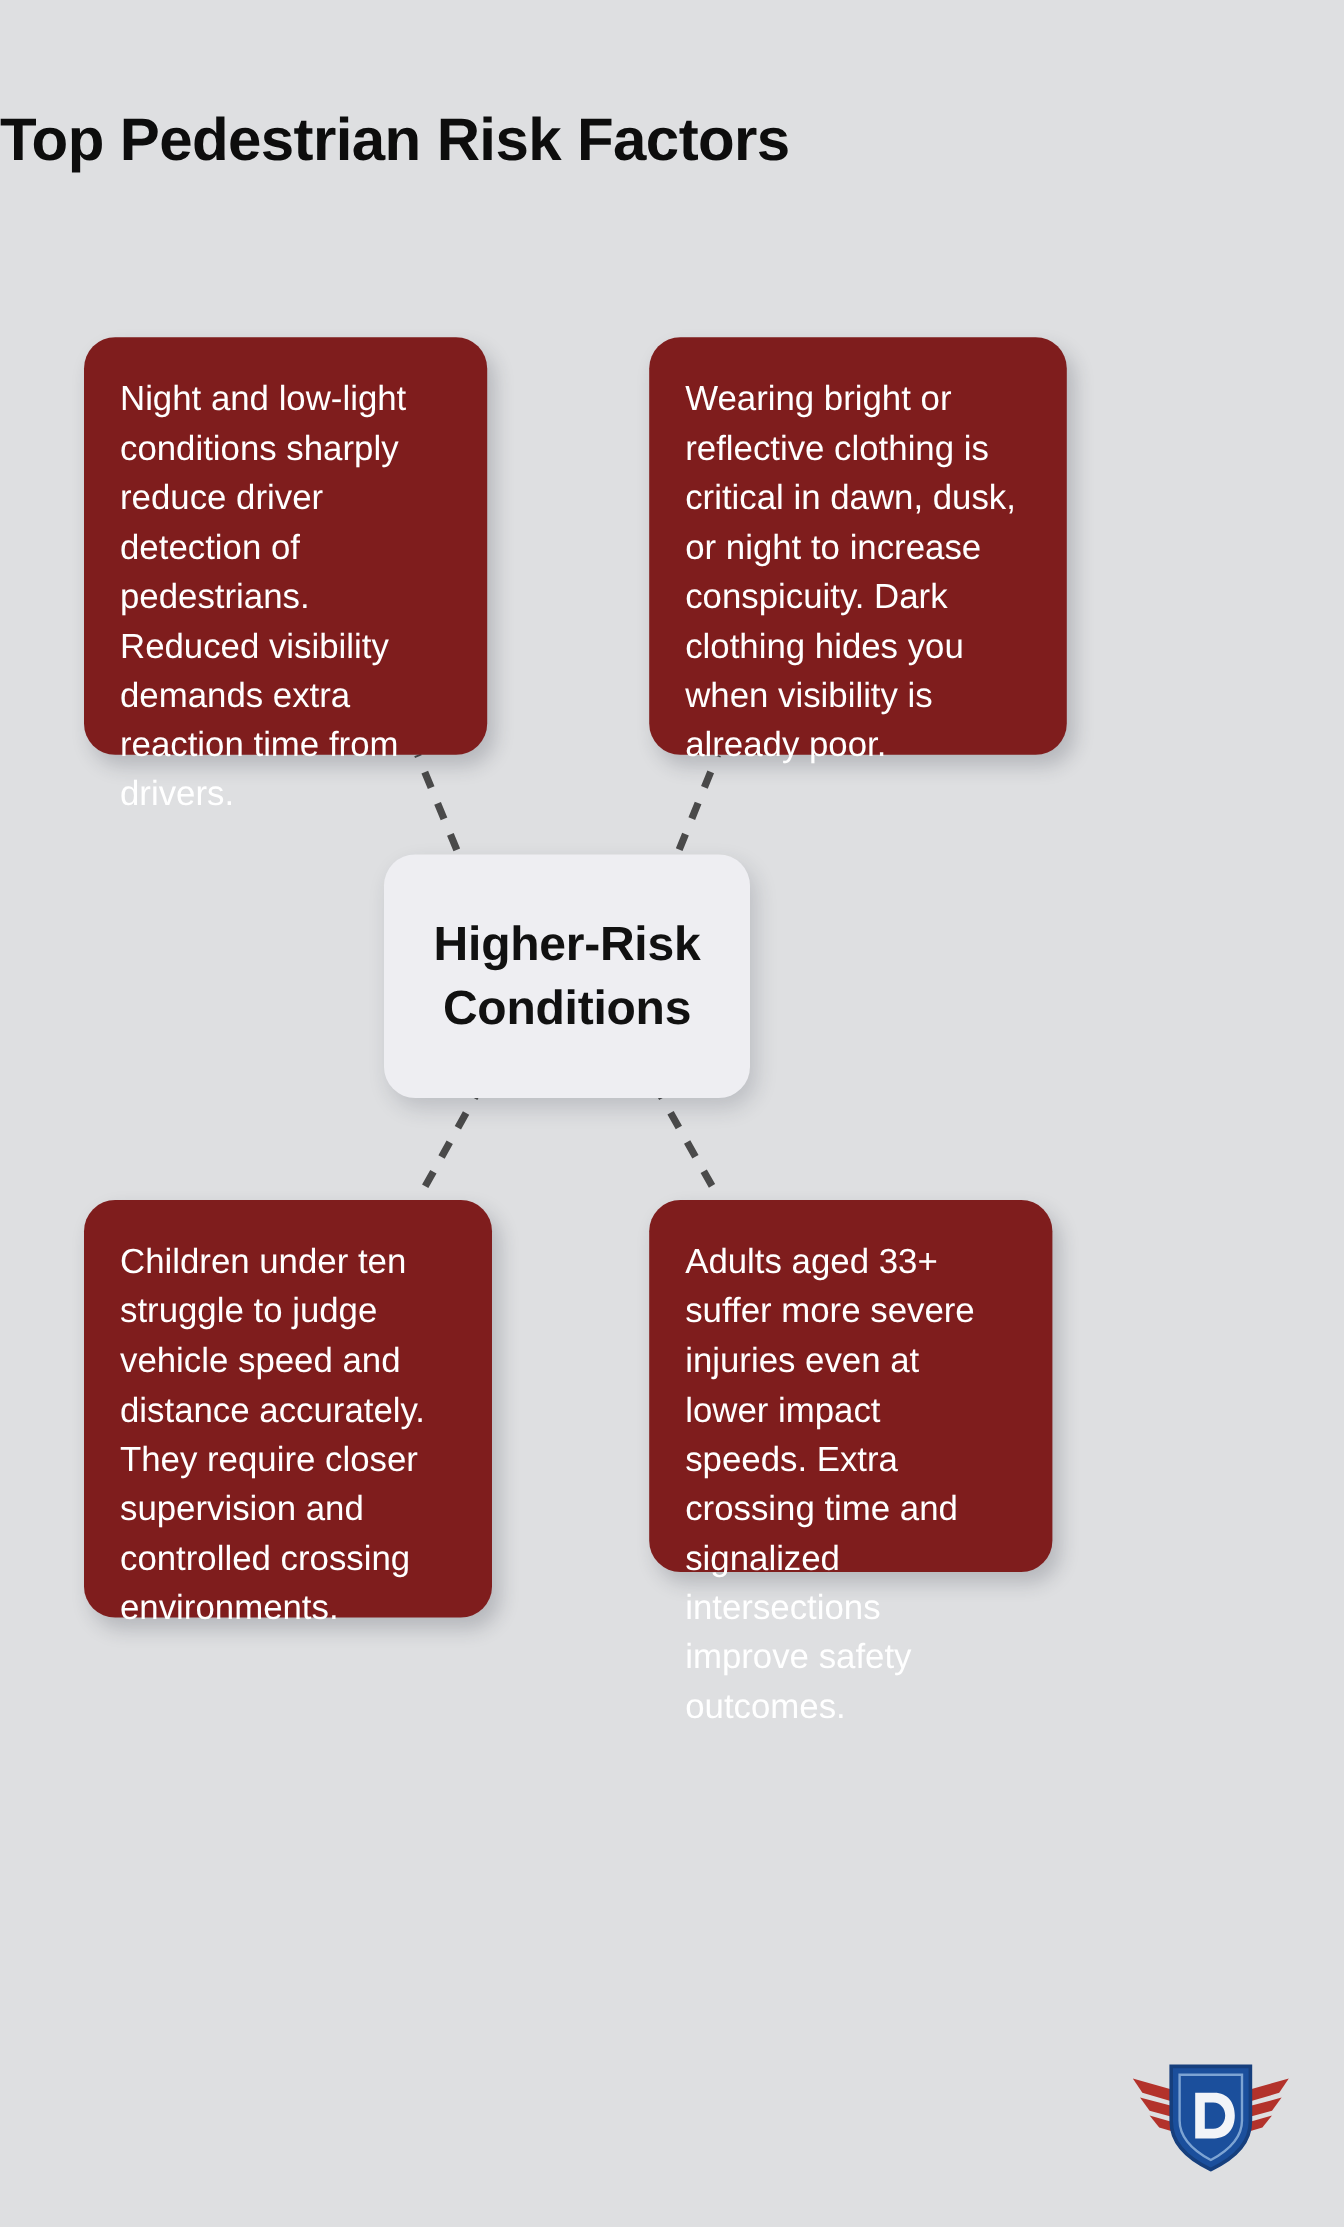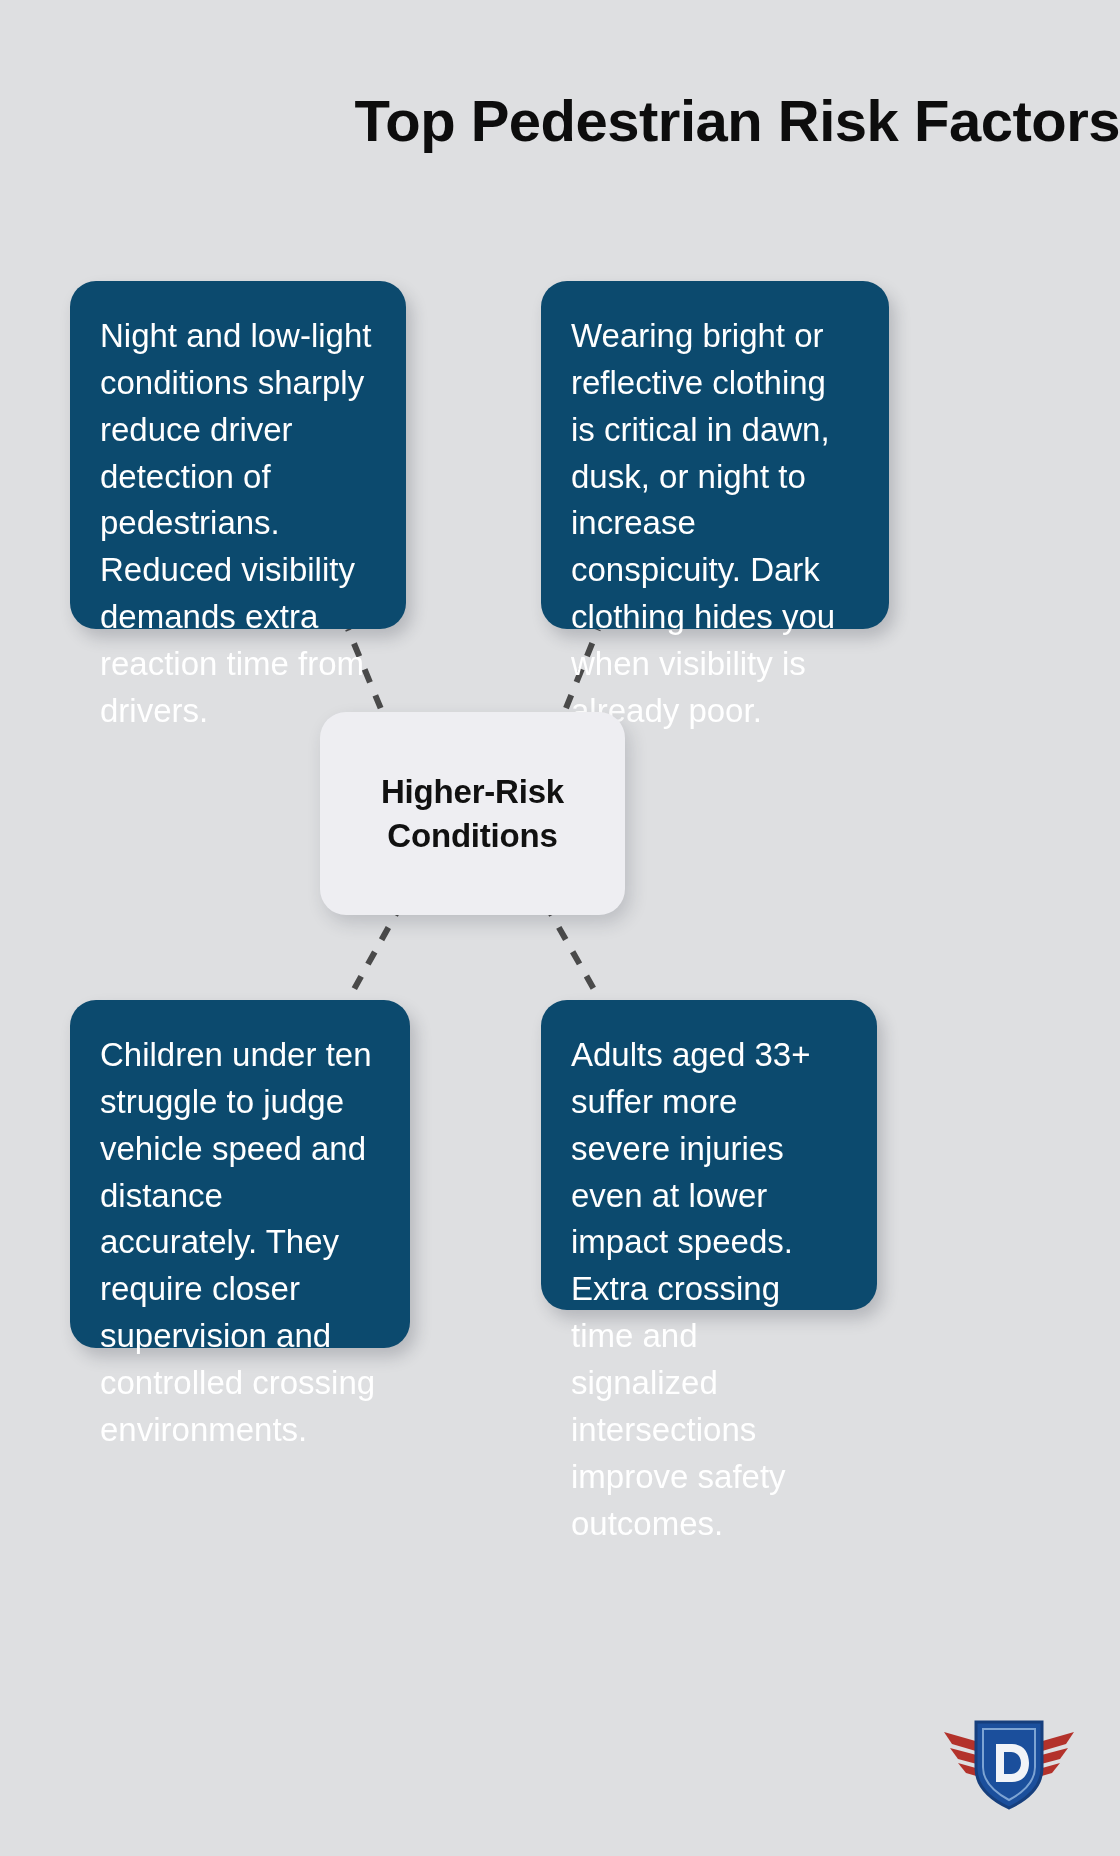--- a/index.html
+++ b/index.html
@@ -21,22 +21,22 @@
     width: 1120px;
     height: 1856px;
   }
 
   
   .title {
     position: absolute;
     left: 0;
     top: 88px;
     width: 1120px;
-    text-align: right;
-    font-size: 58px;
+    text-align: left;
+    font-size: 50px;
     font-weight: 700;
     letter-spacing: -0.5px;
     color: #0d0d0d;
     line-height: 1.15;
   }
 
   
   .connectors {
     position: absolute;
     left: 0;
@@ -48,24 +48,24 @@
 
   
   .node {
     position: absolute;
     z-index: 2;
     border-radius: 26px;
     box-shadow: 6px 9px 16px rgba(40, 45, 60, 0.22);
   }
 
   .leaf {
-    background: #0c4a6e;
+    background: #7f1d1d;
     color: #ffffff;
     padding: 32px 34px 30px 30px;
-    font-size: 33px;
+    font-size: 29px;
     line-height: 1.42;
     font-weight: 400;
   }
 
   .leaf p { white-space: pre-wrap; }
 
   .node-tl { left: 70px;  top: 281px;  width: 336px; height: 348px; }
   .node-tr { left: 541px; top: 281px;  width: 348px; height: 348px; }
   .node-bl { left: 70px;  top: 1000px; width: 340px; height: 348px; }
   .node-br { left: 541px; top: 1000px; width: 336px; height: 310px; }
@@ -77,21 +77,21 @@
     height: 203px;
     background: #eeeef2;
     display: flex;
     align-items: center;
     justify-content: center;
     text-align: center;
     box-shadow: 5px 8px 18px rgba(40, 45, 60, 0.18);
   }
 
   .center-label {
-    font-size: 33px;
+    font-size: 40px;
     font-weight: 700;
     color: #111111;
     line-height: 1.32;
     letter-spacing: -0.2px;
   }
 
   
   .logo {
     position: absolute;
     z-index: 3;

